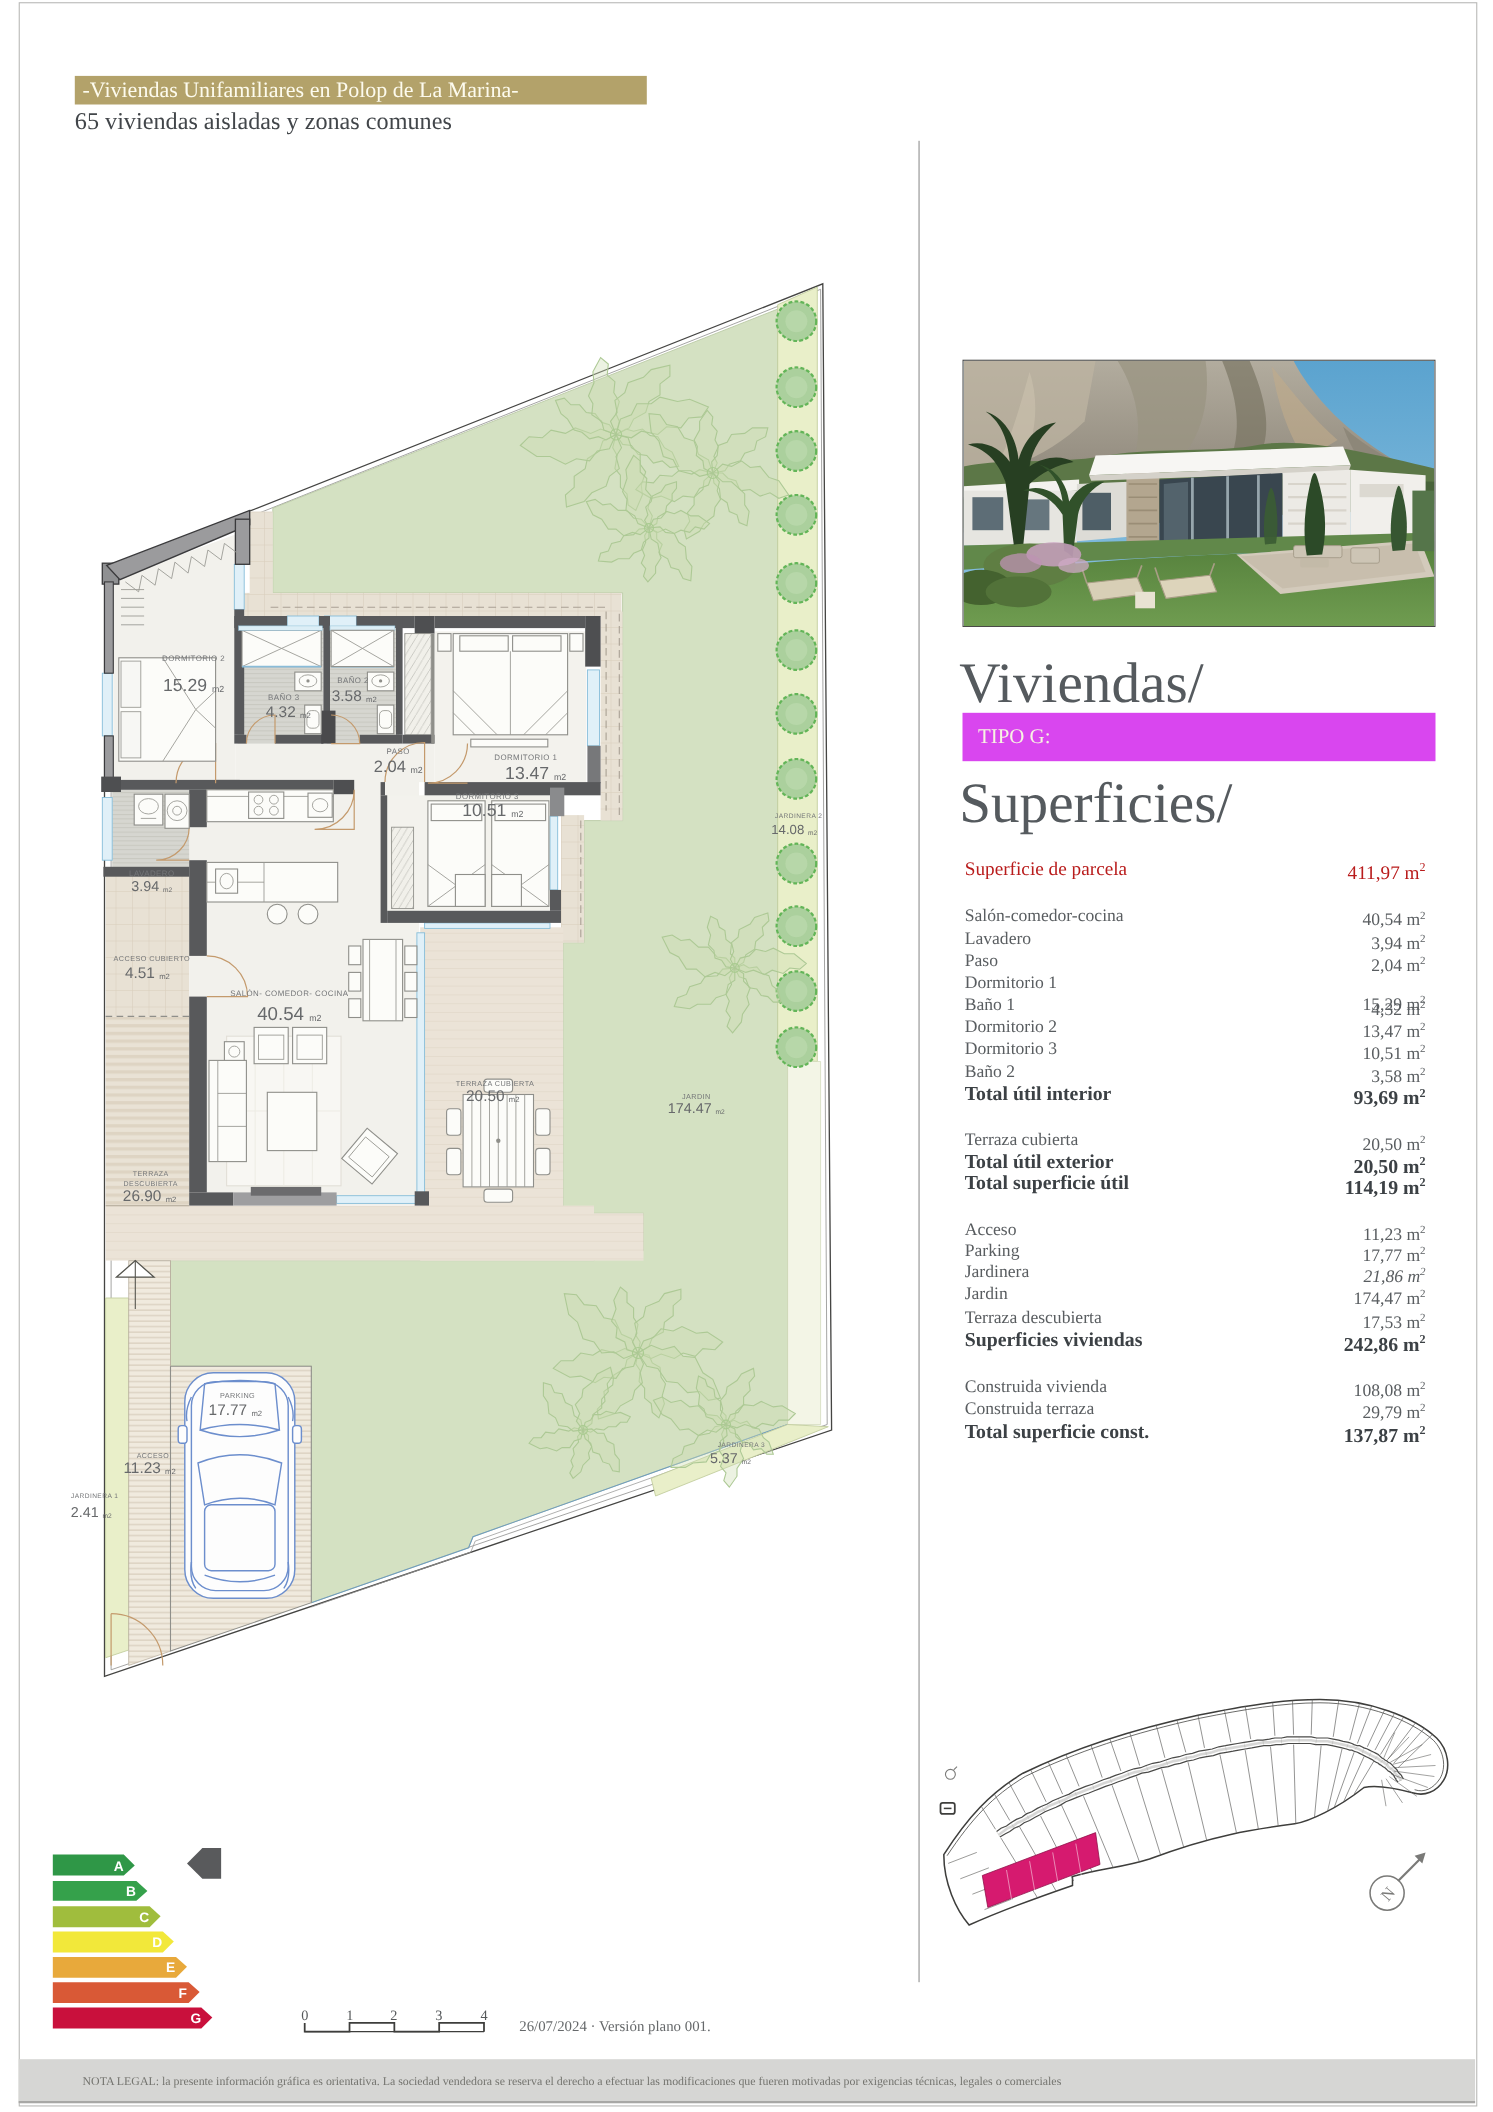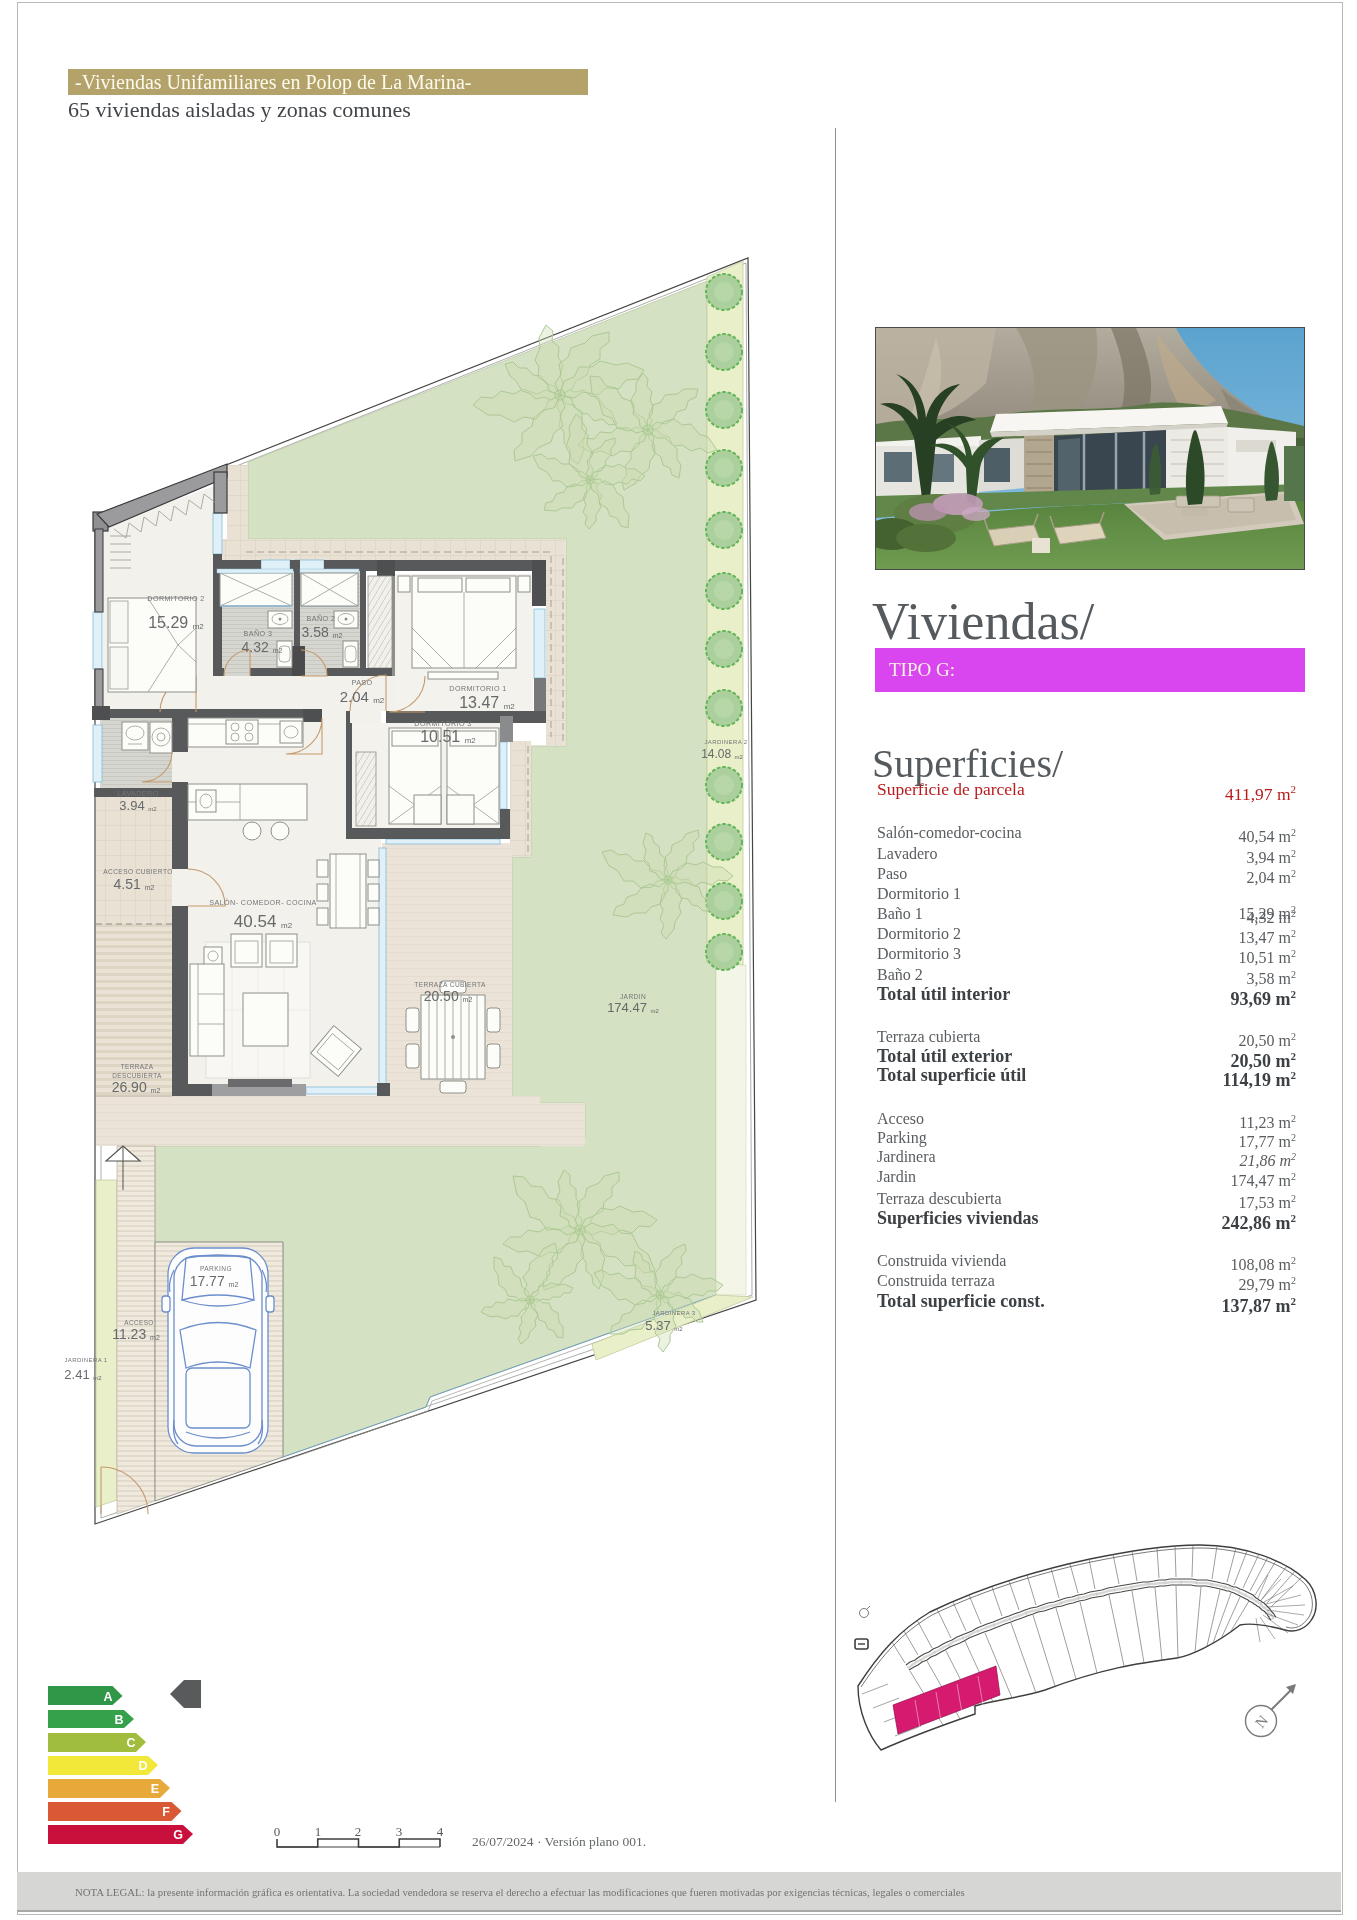--- a/index.html
+++ b/index.html
@@ -101,21 +101,21 @@
 <path d="M398,118 C404,138 404,156 401,172 L390,173 C387,156 388,138 393,119 C395,112 396,112 398,118" fill="#365631"></path>
 <rect x="408" y="118" width="20" height="55" fill="#55754a"></rect>
 <path d="M282,120 C286,138 286,152 284,166 L274,167 C272,152 273,136 277,121 C279,114 280,114 282,120" fill="#3b5c33" opacity="0.9"></path>
 </svg>
 </div>
 
 <div class="abs" style="left:872px;top:592px;color:#555a5e;font-size:52px;">Viviendas/</div>
 
 <div class="abs" style="left:875px;top:648px;width:430px;height:44px;background:#d946ef;color:#f7f3e2;font-size:19px;line-height:44px;padding-left:14px;box-sizing:border-box;">TIPO G:</div>
 
-<div class="abs" style="left:872px;top:740px;color:#555a5e;font-size:40px;">Superficies/</div>
+<div class="abs" style="left:872px;top:701px;color:#555a5e;font-size:52px;">Superficies/</div>
 
 <div class="abs" style="left:877px;top:779px;width:419px;height:20px;color:#b91c1c;font-size:17.5px;line-height:20px;"><span>Superficie de parcela</span><span style="position:absolute;right:0;top:0;">411,97 m<sup style="font-size:11px;">2</sup></span></div>
 <div class="abs" style="left:877px;top:823px;width:419px;height:20px;color:#595d60;font-size:16px;line-height:20px;"><span>Salón-comedor-cocina</span><span style="position:absolute;right:0;top:0;margin-left:40px;">40,54 m<sup style="font-size:10px;">2</sup></span></div>
 <div class="abs" style="left:877px;top:844px;width:419px;height:20px;color:#595d60;font-size:16px;line-height:20px;"><span>Lavadero</span><span style="position:absolute;right:0;top:0;">3,94 m<sup style="font-size:10px;">2</sup></span></div>
 <div class="abs" style="left:877px;top:864px;width:419px;height:20px;color:#595d60;font-size:16px;line-height:20px;"><span>Paso</span><span style="position:absolute;right:0;top:0;">2,04 m<sup style="font-size:10px;">2</sup></span></div>
 <div class="abs" style="left:877px;top:884px;width:419px;height:20px;color:#595d60;font-size:16px;line-height:20px;"><span>Dormitorio 1</span><span style="position:absolute;right:0;top:0;margin-top:16px;">15,29 m<sup style="font-size:10px;">2</sup></span></div>
 <div class="abs" style="left:877px;top:904px;width:419px;height:20px;color:#595d60;font-size:16px;line-height:20px;"><span>Baño 1</span><span style="position:absolute;right:0;top:0;font-family:Liberation Serif, serif;">4,32 m<sup style="font-size:10px;">2</sup></span></div>
 <div class="abs" style="left:877px;top:924px;width:419px;height:20px;color:#595d60;font-size:16px;line-height:20px;"><span>Dormitorio 2</span><span style="position:absolute;right:0;top:0;">13,47 m<sup style="font-size:10px;">2</sup></span></div>
 <div class="abs" style="left:877px;top:944px;width:419px;height:20px;color:#595d60;font-size:16px;line-height:20px;"><span>Dormitorio 3</span><span style="position:absolute;right:0;top:0;">10,51 m<sup style="font-size:10px;">2</sup></span></div>
 <div class="abs" style="left:877px;top:965px;width:419px;height:20px;color:#595d60;font-size:16px;line-height:20px;"><span>Baño 2</span><span style="position:absolute;right:0;top:0;">3,58 m<sup style="font-size:10px;">2</sup></span></div>

